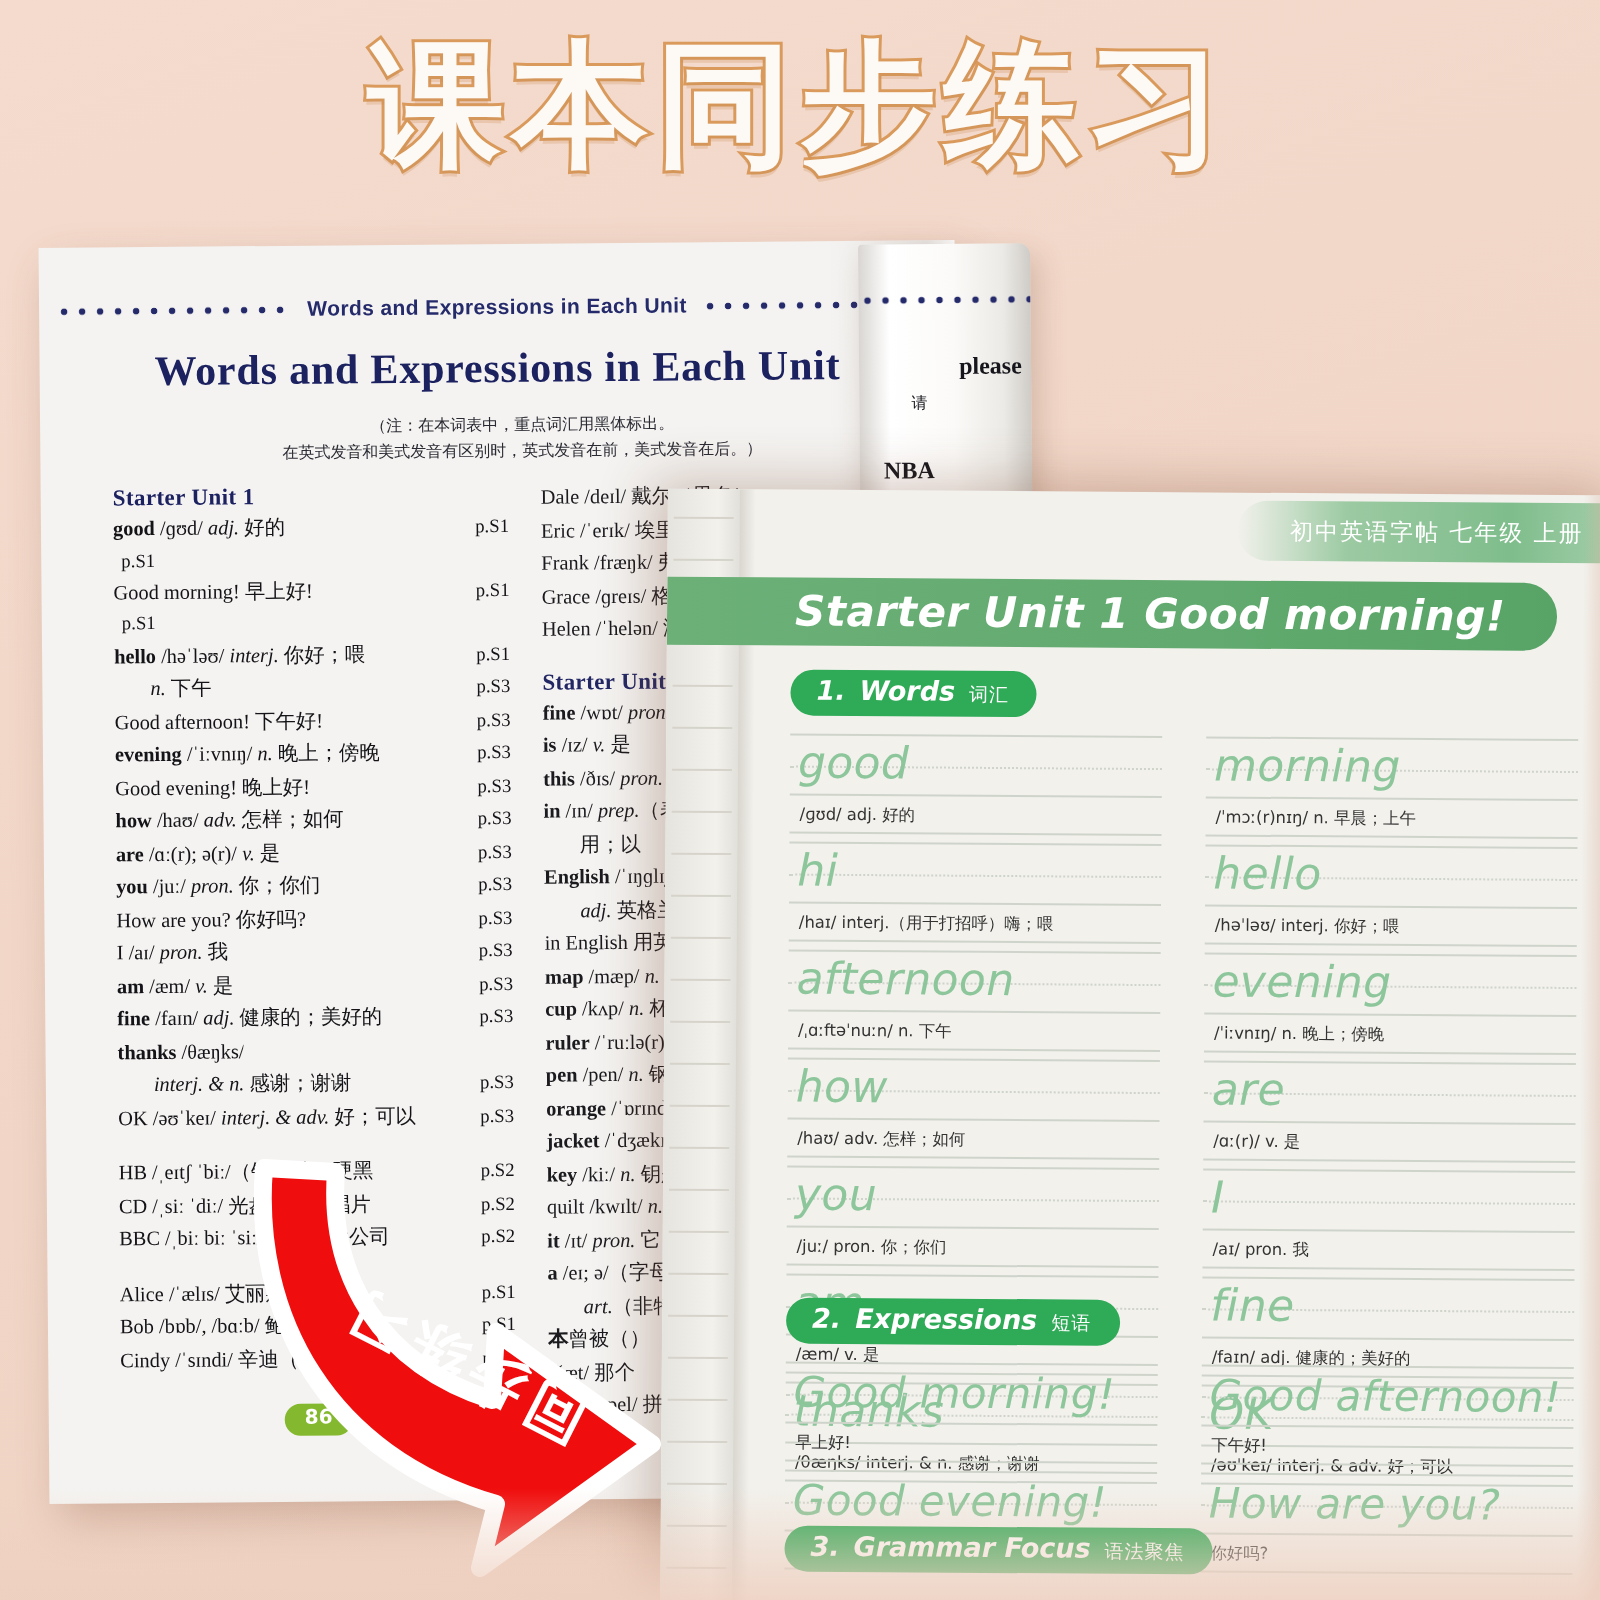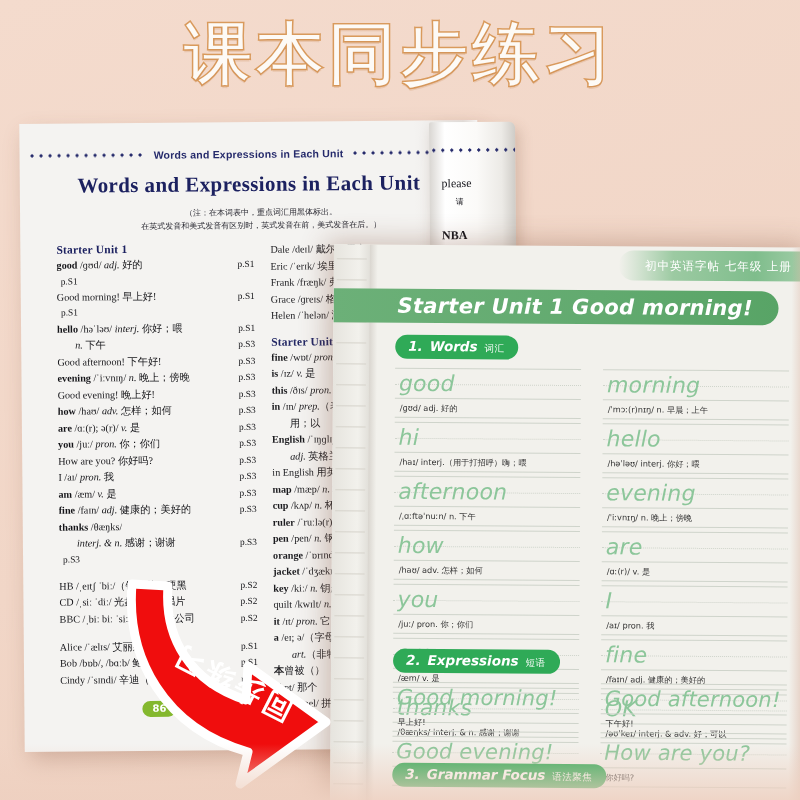--- a/index.html
+++ b/index.html
@@ -17,21 +17,21 @@
   }
   
   .title-wrap {
     position: absolute; top: 14px; left: 0; width: 800px;
     text-align: center;
   }
   .main-title {
     display: inline-block;
     font-family: "DejaVu Sans", sans-serif;
     font-size: 68px;
-    font-weight: 400;
+    font-weight: 700;
     letter-spacing: 4px;
     color: #fdfaf6;
     -webkit-text-stroke: 3px #d99a5c;
     paint-order: stroke fill;
     text-shadow: 0 3px 0 rgba(205,140,85,.25);
     line-height: 1.18;
   }
   
   .book-left {
     position: absolute;
@@ -118,21 +118,21 @@
   }
   .curl .cdots{
     position:absolute; left:0; right:0; top:26px; height:4px;
     background-image: radial-gradient(circle, #252a6b 1.6px, rgba(0,0,0,0) 1.8px);
     background-size: 9px 4px; background-repeat: repeat-x;
   }
   .curl-txt {
     position: absolute; left: 12px; font-family: "Liberation Serif", serif;
     color: #16161c; white-space: nowrap;
   }
-  .curl-txt.a { top: 54px; font-size: 12px; font-weight: 400; }
+  .curl-txt.a { top: 54px; font-size: 12px; font-weight: 700; margin-left: 38px; }
   .curl-txt.b { top: 74px; left: 26px; font-size: 8px; }
   .curl-txt.c { top: 106px; font-size: 12px; font-weight: 700; }
   .curl-txt.d { top: 126px; left: 22px; font-size: 8px; }
   
   .book-right {
     position: absolute;
     left: 332px; top: 246px;
     width: 480px; height: 560px;
     background: #f2f1ec;
     box-shadow: -8px -4px 26px rgba(120,70,45,.30);
@@ -326,20 +326,21 @@
           </div>
           <div class="entry">
             <span class="txt"><b>thanks</b> /θæŋks/</span>
             <span class="pg"></span>
           </div>
           <div class="entry ind">
             <span class="txt"><i>interj. &amp; n.</i> 感谢；谢谢</span>
             <span class="pg">p.S3</span>
           </div>
           <div class="entry">
+            <span class="txt">OK /əʊˈkeɪ/ <i>interj. &amp; adv.</i> 好；可以</span>
             <span class="pg">p.S3</span>
           </div>
           <div class="gap"></div>
           <div class="entry">
             <span class="txt">HB /ˌeɪtʃ ˈbiː/（铅笔芯）硬黑</span>
             <span class="pg">p.S2</span>
           </div>
           <div class="entry">
             <span class="txt">CD /ˌsiː ˈdiː/ 光盘；激光唱片</span>
             <span class="pg">p.S2</span>

